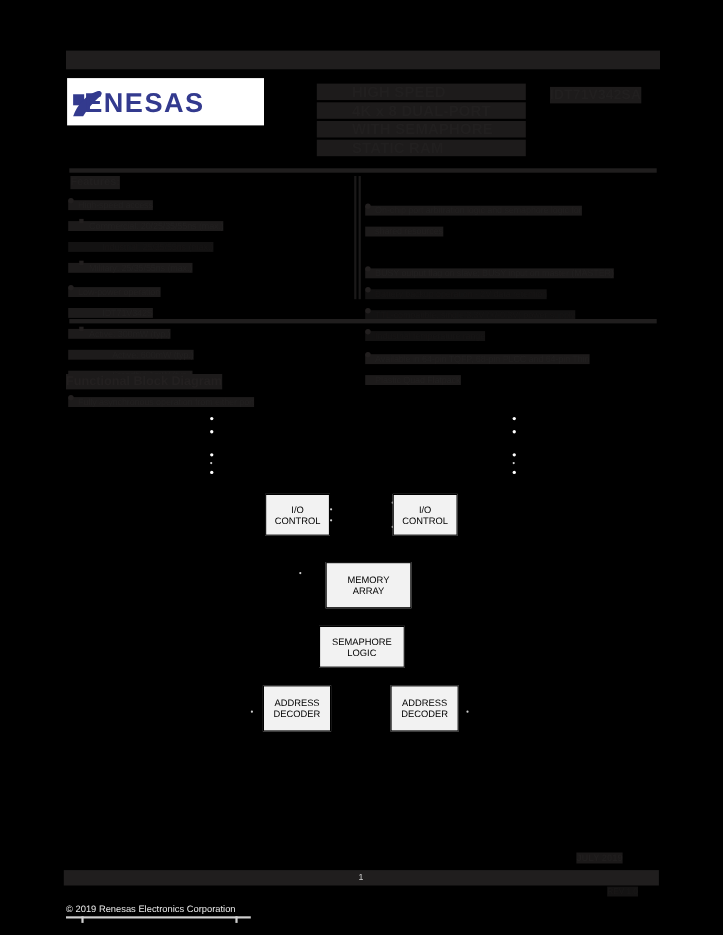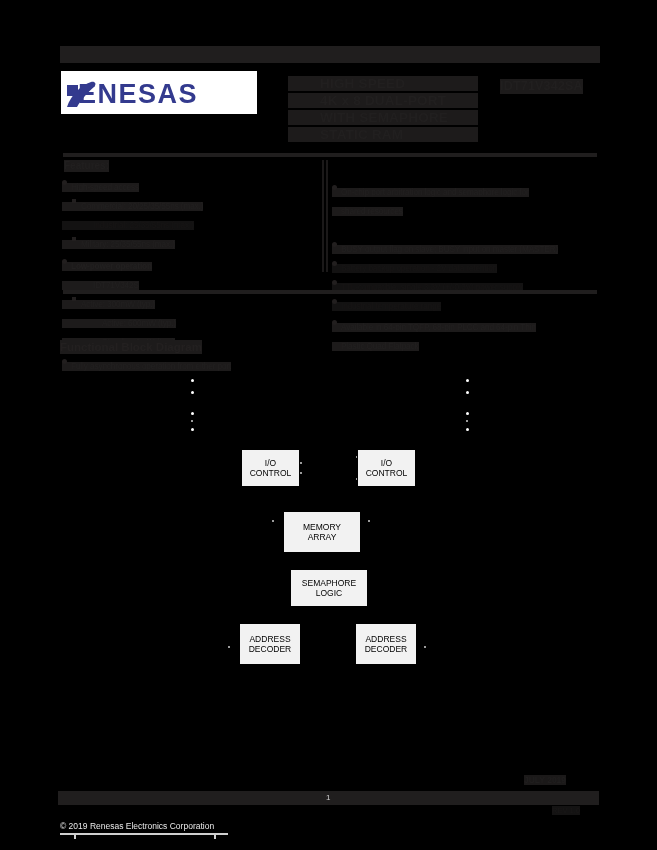--- a/index.html
+++ b/index.html
@@ -35,21 +35,21 @@
     background: #000;
   }
   .header-edge-l { left: 57px; }
   .header-edge-r { left: 600px; }
 
   
   .logo-plate {
     position: absolute;
     left: 61px;
     top: 71px;
-    width: 196px;
+    width: 179px;
     height: 43px;
     background: #ffffff;
     display: flex;
     align-items: center;
     justify-content: flex-end;
     overflow: hidden;
   }
   .logo-svg { display: block; }
 
   
@@ -332,21 +332,21 @@
 
     <div class="feat-row">
       <span class="feat-text lvl2 dim">Industrial: 25/35/55ns (max.)</span>
     </div>
 
     <div class="feat-row">
       <span class="feat-bullet sq i1"></span>
       <span class="feat-text lvl1">Military: 25/35/55ns (max.)</span>
     </div>
 
-    <div class="feat-row" style="margin-top:4px;font-weight:bold;">
+    <div class="feat-row" style="margin-top:4px;">
       <span class="feat-bullet"></span>
       <span class="feat-text lvl0">Low-power operation</span>
     </div>
 
     <div class="feat-row">
       <span class="feat-text lvl2">IDT71V342S</span>
     </div>
 
     <div class="feat-row">
       <span class="feat-bullet sq i1"></span>
@@ -442,21 +442,21 @@
     <div class="dbox" style="left:241px; top:89px; width:59px; height:38px;">
       <span>I/O</span>
       <span>CONTROL</span>
     </div>
 
     <div class="dbox" style="left:357px; top:89px; width:59px; height:38px;">
       <span>I/O</span>
       <span>CONTROL</span>
     </div>
 
-    <div class="dbox" style="left:283px; top:151px; width:78px; height:42px;">
+    <div class="dbox" style="left:296px; top:151px; width:78px; height:42px;">
       <span>MEMORY</span>
       <span>ARRAY</span>
     </div>
 
     <div class="dbox" style="left:290px; top:209px; width:78px; height:38px;">
       <span>SEMAPHORE</span>
       <span>LOGIC</span>
     </div>
 
     <div class="dbox" style="left:239px; top:263px; width:62px; height:42px;">

